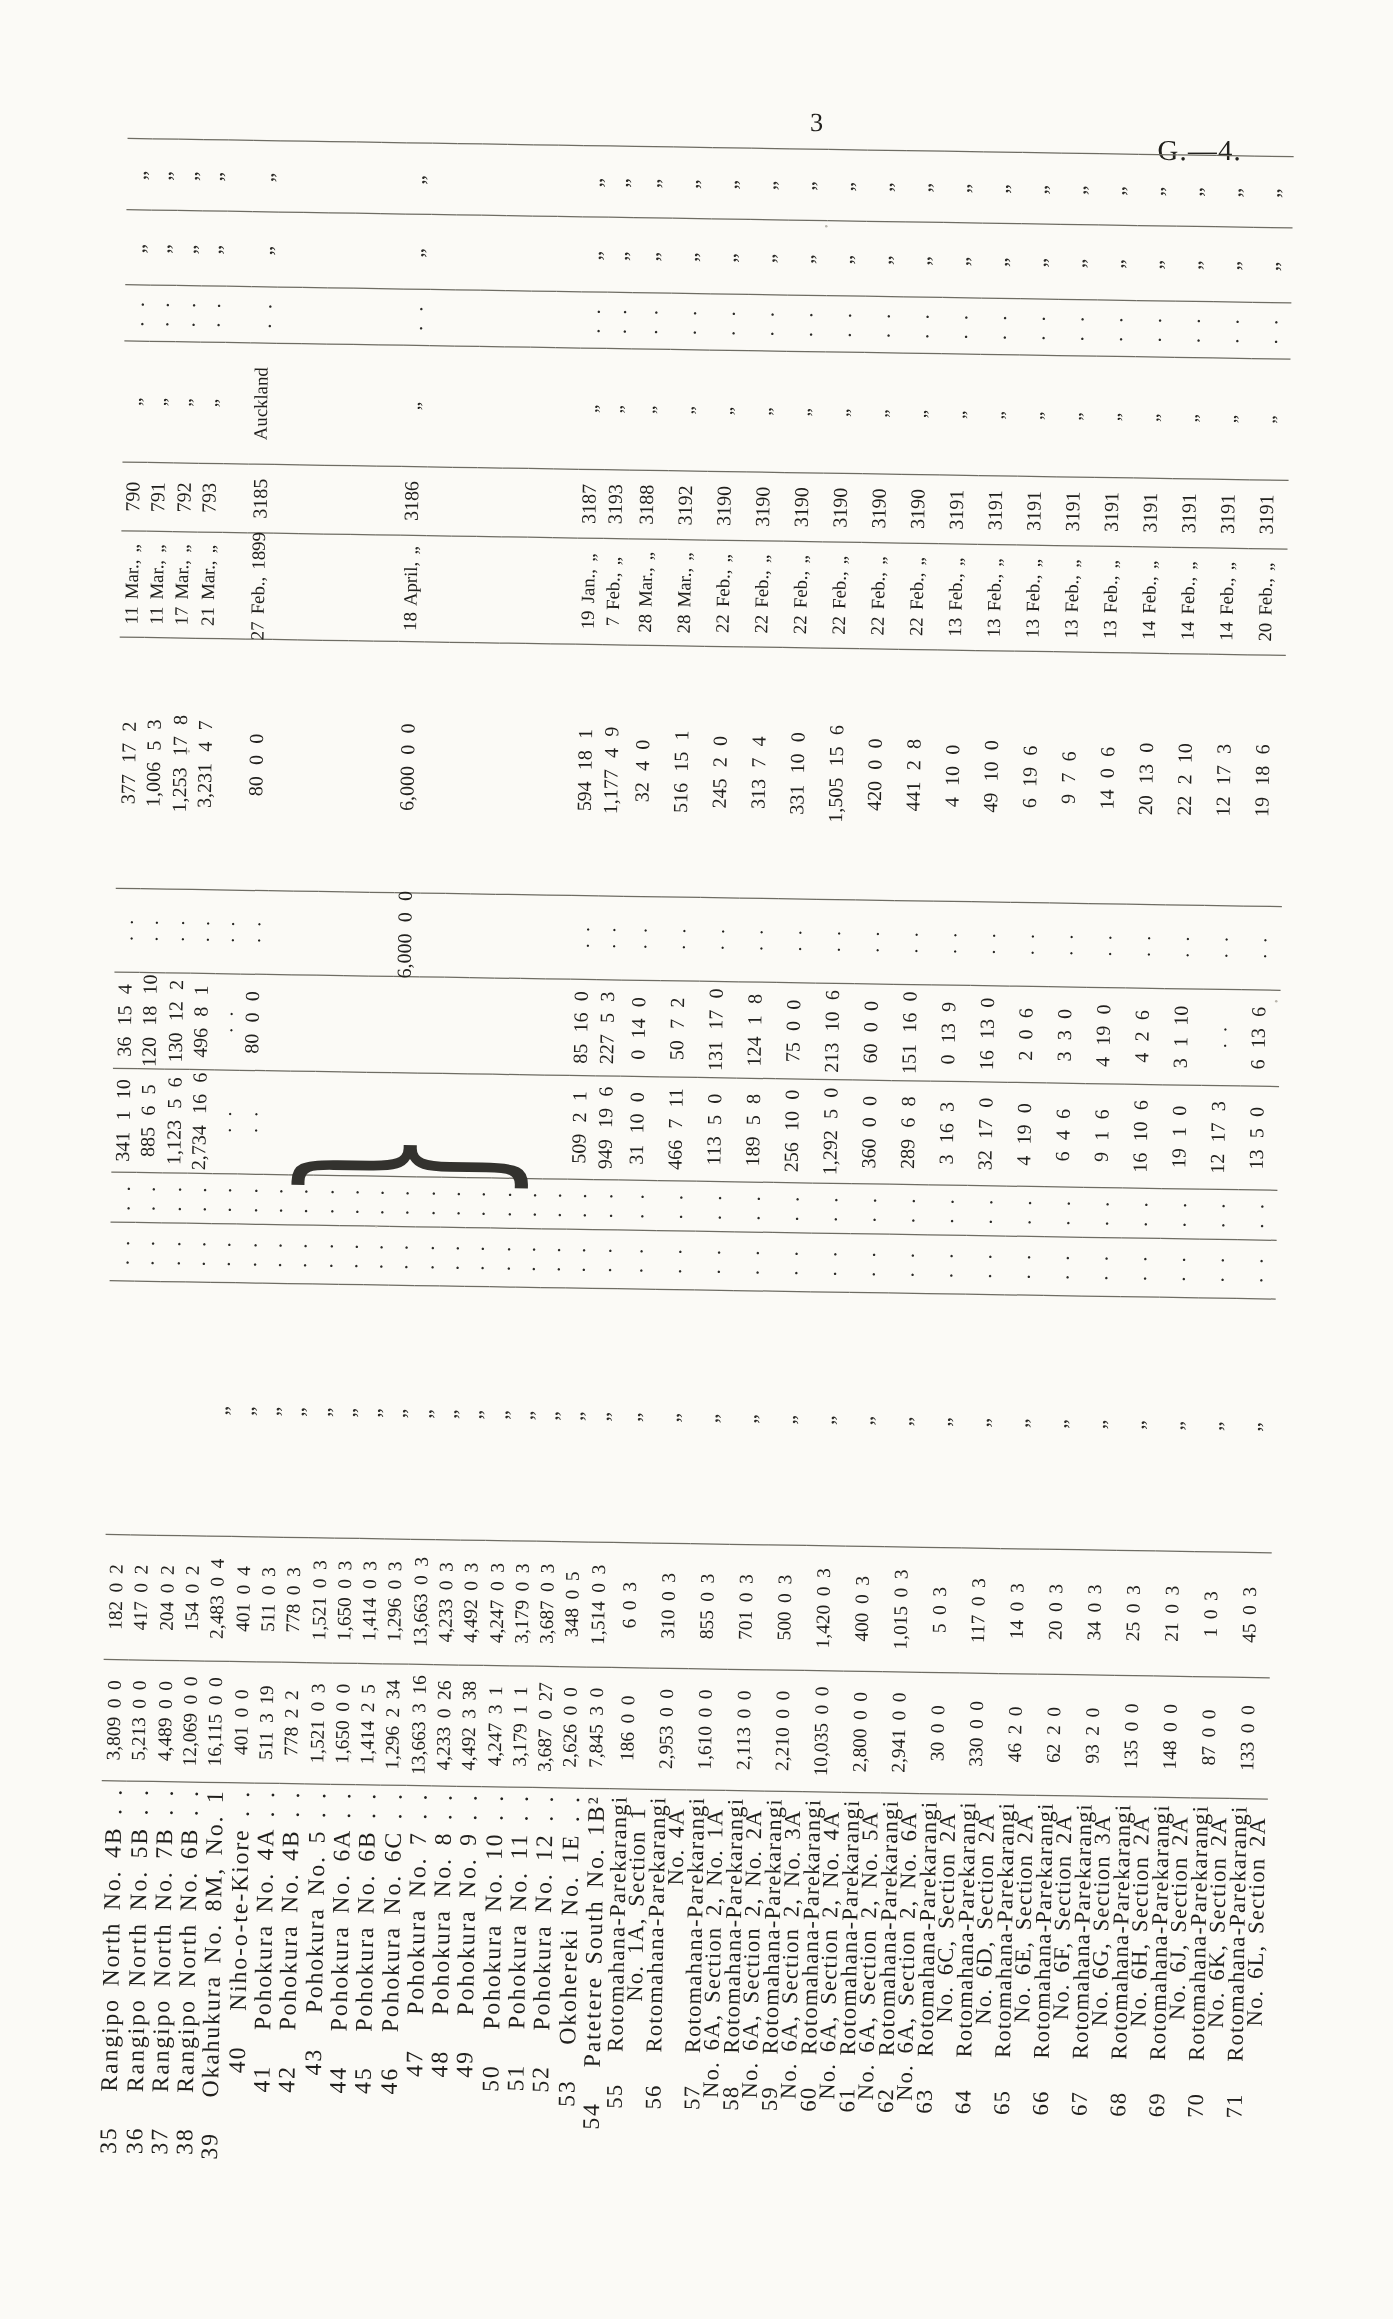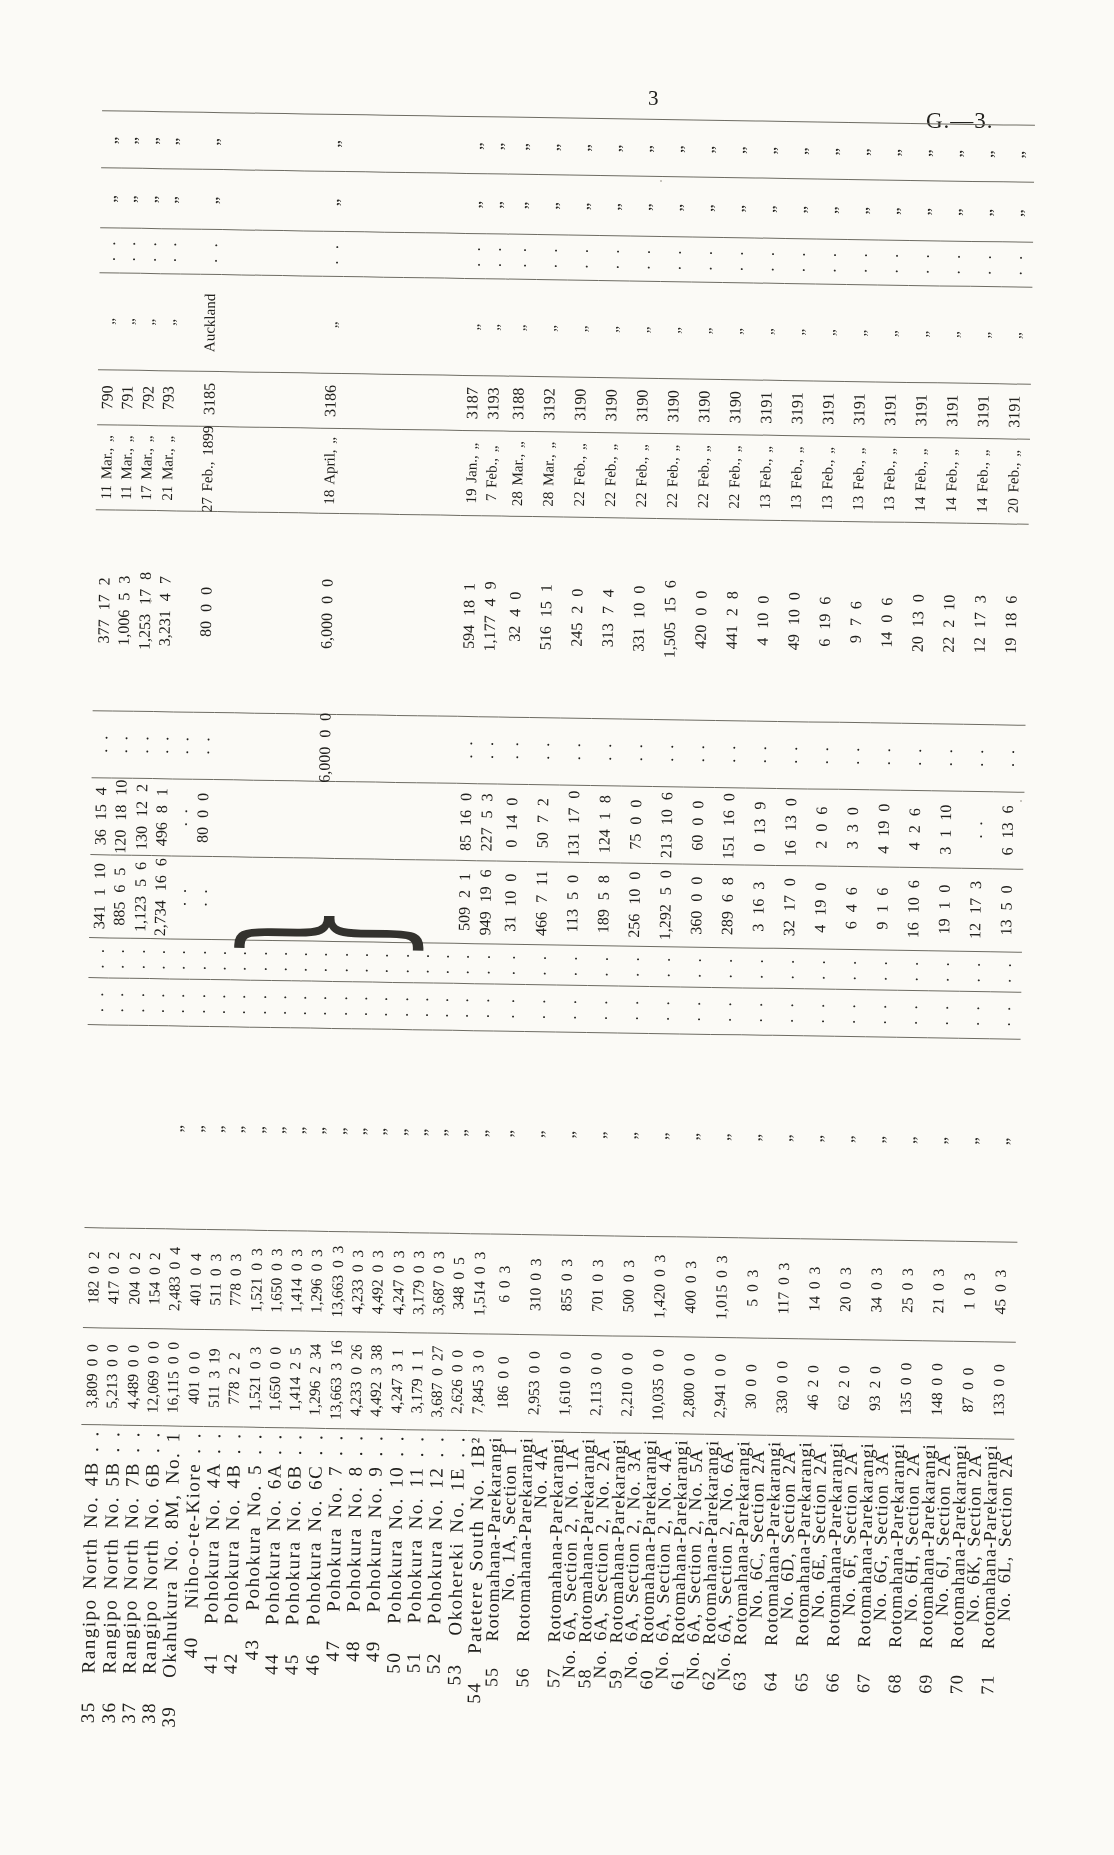--- a/index.html
+++ b/index.html
@@ -25,21 +25,21 @@
   .cell.datec{font-size:15px;word-spacing:2px;}
   .cell.numc{word-spacing:5px;}
   .cell.areac{font-size:15.5px;word-spacing:3px;}
   #brace{position:absolute;font-family:"DejaVu Serif",serif;color:#33322e;
          transform:scaleX(0.42);transform-origin:center;}
 </style>
 </head>
 <body>
 
 <div id="pageno">3</div>
-<div id="docref">G.—3.</div>
+<div id="docref">G.—4.</div>
 
 <div id="ledger">
     <div class="lrow row1" style="height: 20.3px;">
       <div class="cell namec" style="width: 408px;">
         <div class="nline n1">35&nbsp;&nbsp;&nbsp;Rangipo North No. 4B . .</div>
       </div>
       <div class="cell areac" style="width: 97px;">3,809 0 0</div>
       <div class="cell areac" style="width: 100px;">182 0 2</div>
       <div class="cell markc" style="width: 203px;"></div>
       <div class="cell markc" style="width: 47px;">. .</div>

